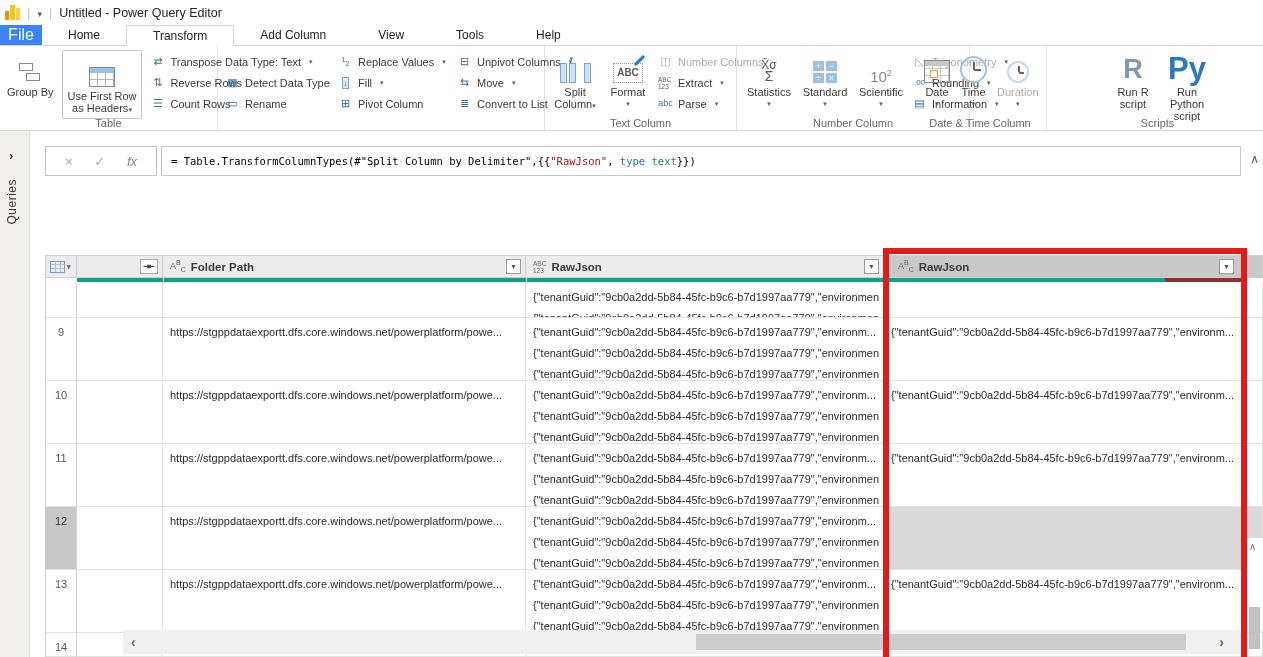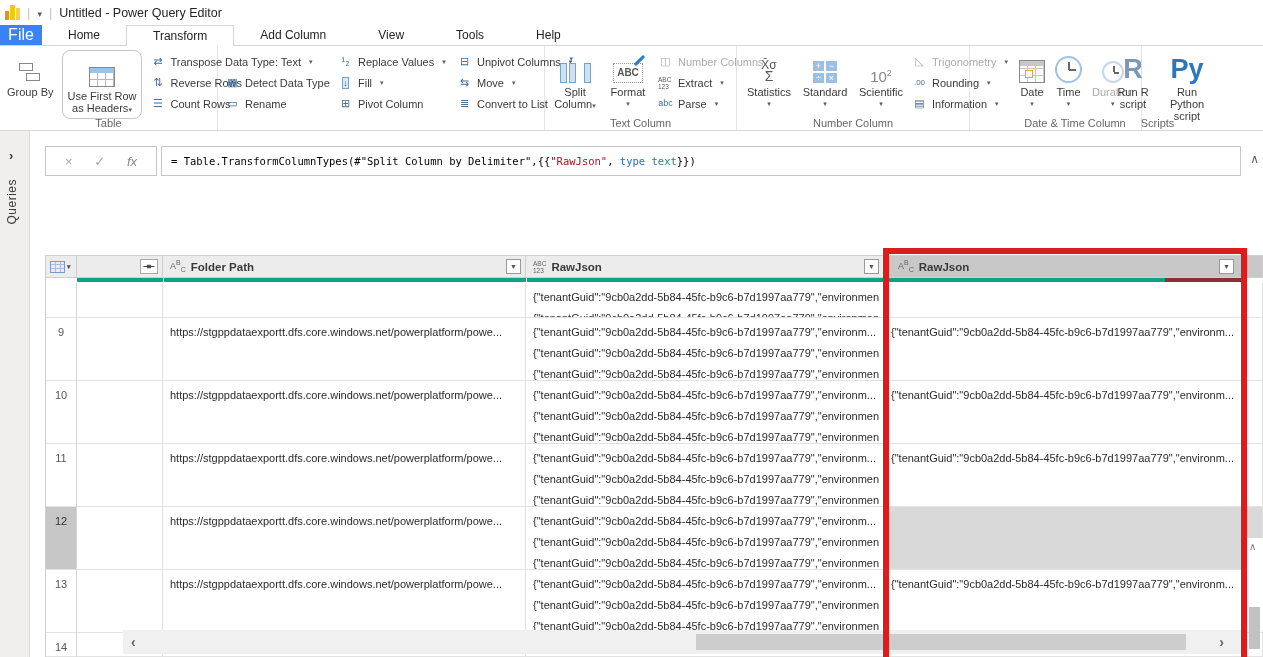--- a/index.html
+++ b/index.html
@@ -29,21 +29,21 @@
 .glabel{position:absolute;bottom:1px;left:0;right:0;text-align:center;font-size:11px;color:#696764}
 .gbody{position:absolute;top:4px;left:7px;right:3px;display:flex;gap:9px;align-items:flex-start}
 .big{display:flex;flex-direction:column;align-items:center;font-size:11px;color:#3b3a39;line-height:12px;text-align:center;flex:none}
 .big .bicon{height:33px;display:flex;align-items:flex-end;justify-content:center;margin-bottom:3px}
 .stack{display:flex;flex-direction:column;gap:2px;padding-top:2px;flex:none}
 .sbtn{display:flex;align-items:center;gap:5px;height:19px;font-size:11px;color:#3b3a39;white-space:nowrap}
 .sicon{width:15px;flex:none;text-align:center;color:#41719c;font-size:11px;line-height:13px}
 .caret{font-size:7px;color:#605e5c;margin-left:3px;line-height:8px}
 .big .caret{margin:2px 0 0 0}
 .disabled, .disabled .sicon{color:#aeacaa}
-.boxed{border:1px solid #c8c6c4;padding:3px 4px 4px;border-radius:8px}
+.boxed{border:1px solid #c8c6c4;padding:3px 4px 4px;border-radius:1px}
 
 
 .ico-groupby{position:relative;width:26px;height:22px}
 .ico-groupby i{position:absolute;border:1px solid #8a8886;background:#fff;width:14px;height:8px}
 .ico-groupby .r1{left:2px;top:2px}
 .ico-groupby .r2{left:9px;top:12px}
 .ico-table{width:26px;height:20px;border:1px solid #8a8886;position:relative;background:
  repeating-linear-gradient(90deg,transparent 0 7px,#b9b7b5 7px 8px),
  repeating-linear-gradient(0deg,transparent 0 6px,#b9b7b5 6px 7px)}
 .ico-table::before{content:"";position:absolute;left:0;top:0;right:0;height:5px;background:#9dc3e6}
@@ -63,21 +63,21 @@
  repeating-linear-gradient(0deg,transparent 0 6px,#c9c7c5 6px 7px)}
 .ico-cal::before{content:"";position:absolute;left:0;top:0;right:0;height:5px;background:#c9c7c5}
 .ico-cal::after{content:"";position:absolute;left:5px;bottom:4px;width:6px;height:6px;border:1px solid #e8a33d;background:#fff}
 .ico-clock{width:27px;height:27px;border:2px solid #9dc3e6;border-radius:50%;position:relative}
 .ico-clock::before{content:"";position:absolute;width:2px;height:8px;background:#666;left:11px;top:4px}
 .ico-clock::after{content:"";position:absolute;width:7px;height:2px;background:#666;left:12px;top:11px}
 .ico-clock.small{width:22px;height:22px;border-color:#c7d6e8}
 .ico-clock.small::before{height:6px;left:9px;top:3px}
 .ico-clock.small::after{width:5px;left:10px;top:9px}
 .ico-r{font-size:27px;font-weight:bold;color:#7d97b4;line-height:28px}
-.ico-py{font-size:27px;font-weight:bold;color:#2d77bf;line-height:28px}
+.ico-py{font-size:31px;font-weight:bold;color:#2d77bf;line-height:28px}
 .ico-fill{width:13px;height:13px;border:1px solid #7ba1c7;background:#dce9f7;color:#2b5d8c;font-size:9px;line-height:11px;text-align:center}
 .tinytxt{font-size:6.5px;line-height:7px;color:#595959;text-align:left}
 
 
 .sidebar{position:absolute;left:0;top:131px;width:30px;bottom:0;background:#f0efed;border-right:1px solid #dedcda}
 .sidebar .chev{position:absolute;top:17px;left:9px;font-size:13px;color:#3a3a3a;font-weight:bold}
 .sidebar .vlabel{position:absolute;top:48px;left:5px;writing-mode:vertical-rl;transform:rotate(180deg);font-size:12px;color:#3b3a39;letter-spacing:.5px}
 
 
 .fxbox{position:absolute;left:45px;top:146px;width:112px;height:30px;border:1px solid #c8c6c4;display:flex;align-items:center;justify-content:space-around;padding:0 8px;background:#fff}
@@ -334,21 +334,21 @@
         <div class="sbtn">
             <span class="sicon">▤</span>
             <span>Information</span>
             <span class="caret">▾</span>
           </div>
       </div>
     </div>
     <div class="glabel">Number Column</div>
   </div>
 
-  <div class="rgroup" style="left:1009px;width:133px">
+  <div class="rgroup" style="left:914px;width:133px">
     <div class="gbody" style="gap:10px;left:10px">
       <div class="big">
         <span class="bicon">
             <span class="ico-cal"></span>
           </span>
         <span>Date</span>
           <span class="caret">▾</span>
       </div>
       <div class="big">
         <span class="bicon">

